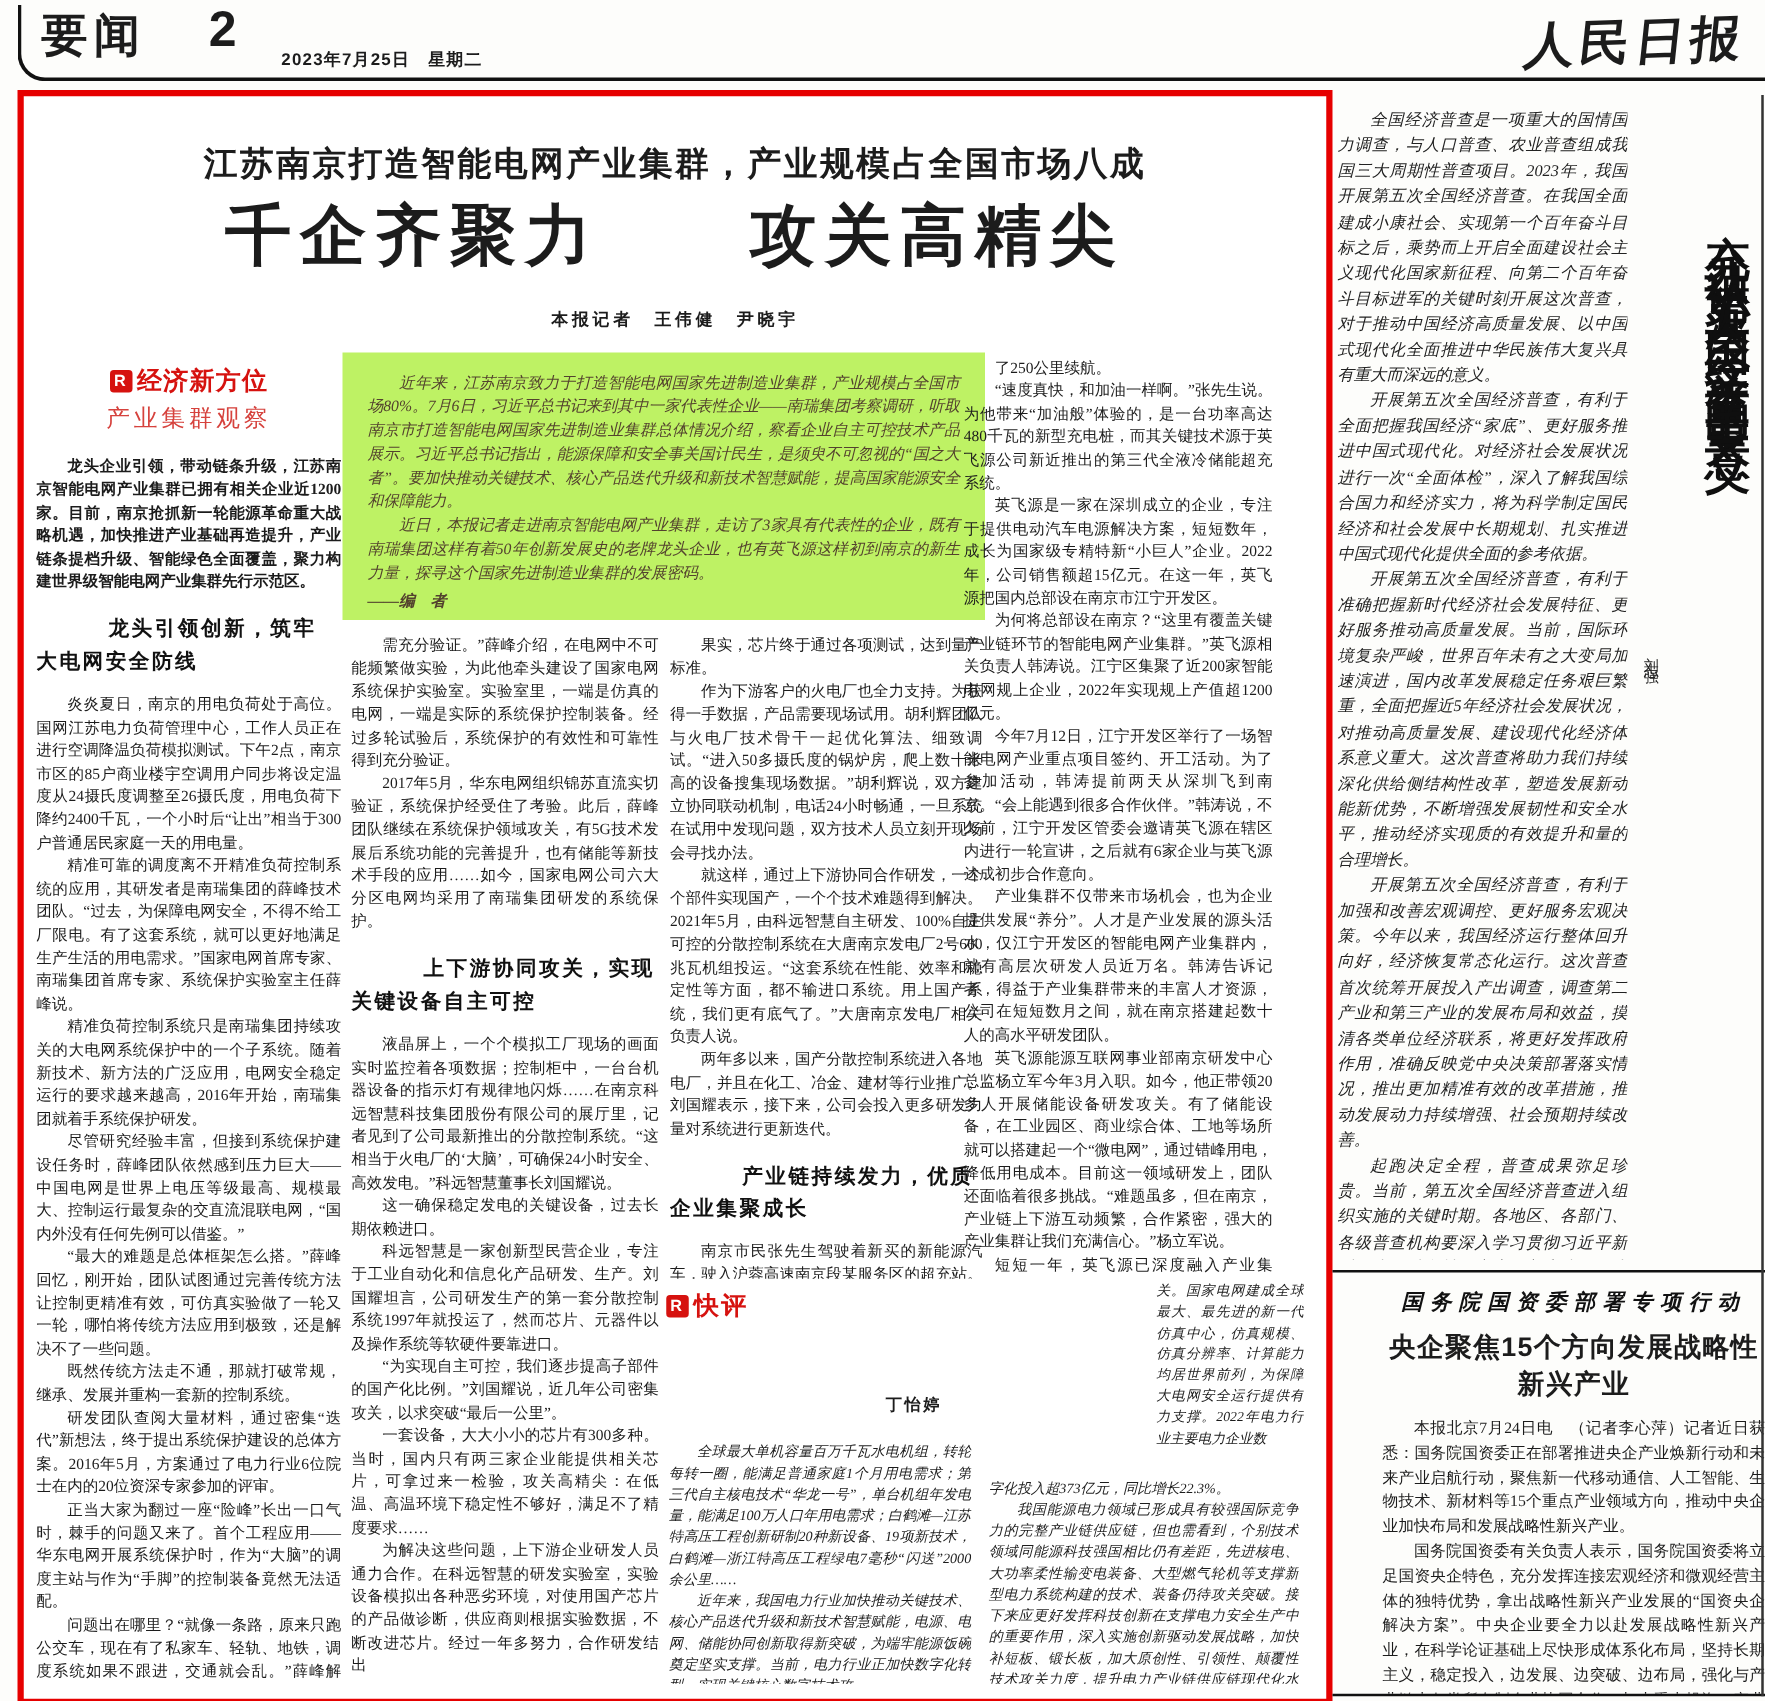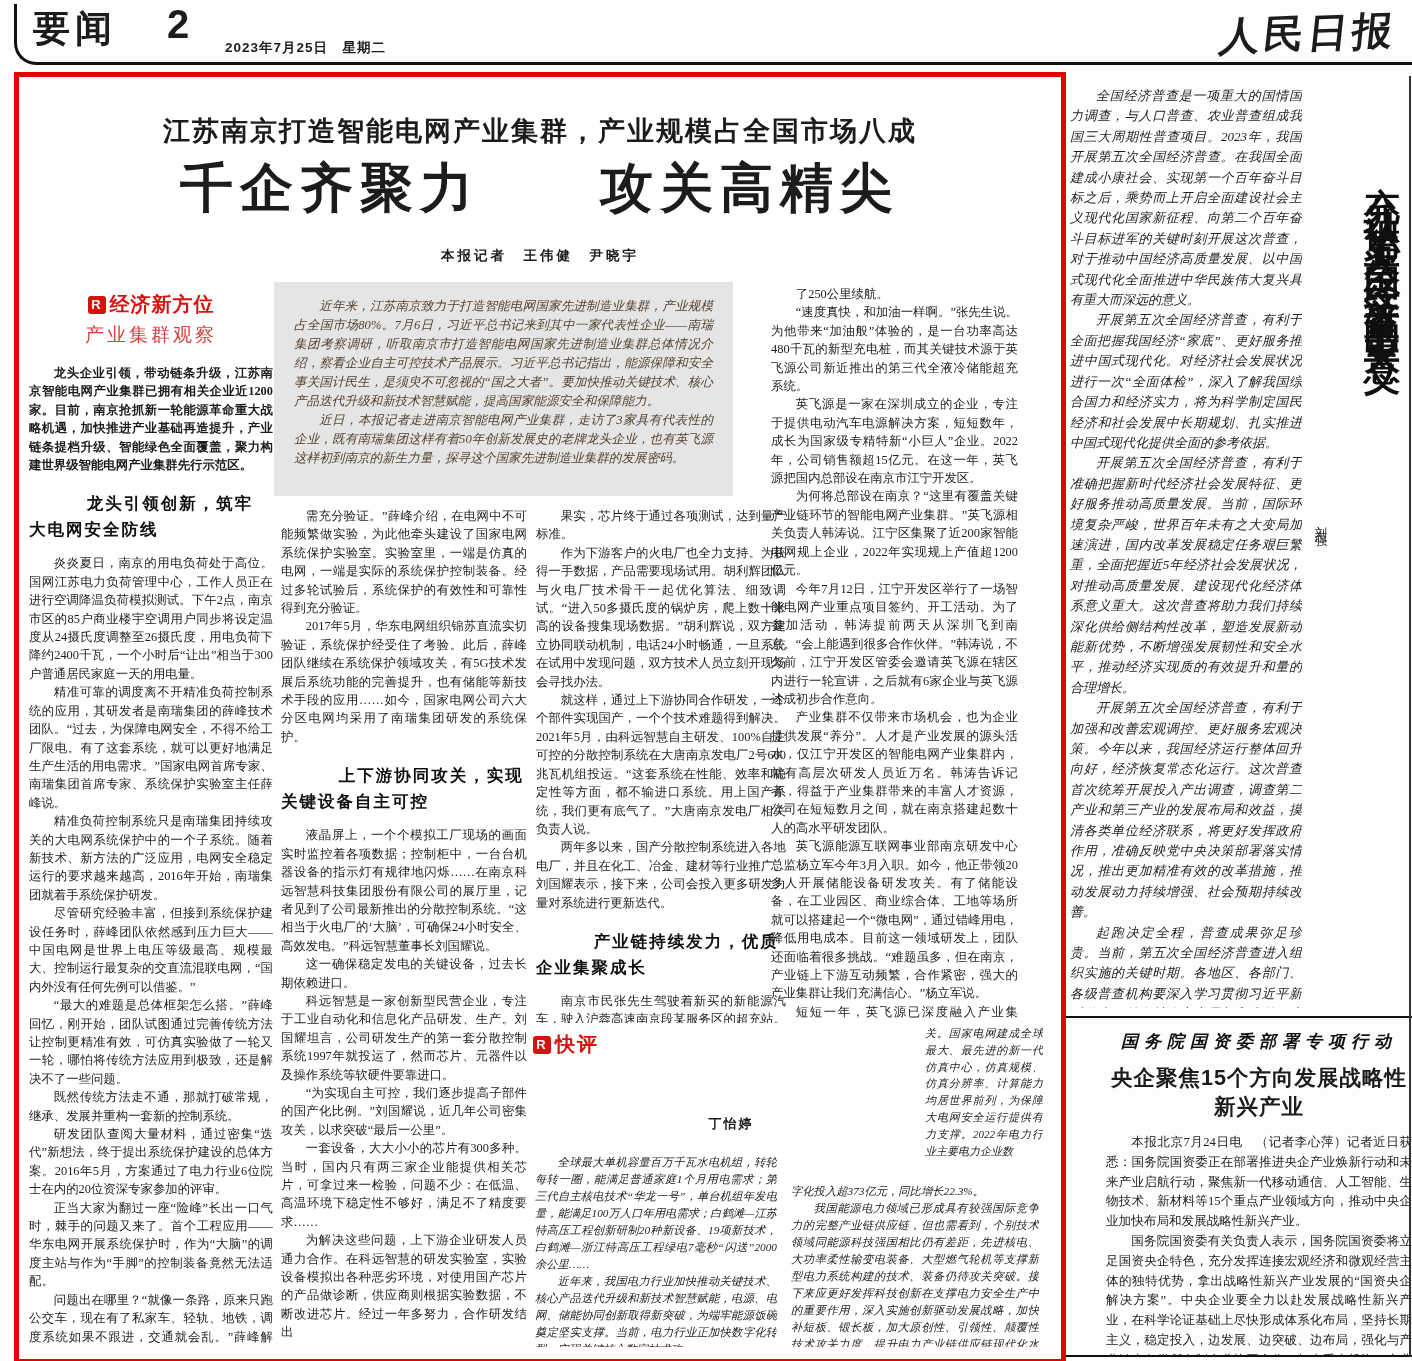--- a/index.html
+++ b/index.html
@@ -44,22 +44,22 @@
   .tag-line2{font-size:19px;color:#d6423d;letter-spacing:3px;margin-top:4px;
     font-family:"Liberation Sans","DejaVu Sans",sans-serif;}
   .r-icon{display:inline-block;width:18px;height:18px;background:#d6120f;color:#fff;
     font-weight:700;font-size:13px;line-height:18px;text-align:center;border-radius:3px;
     vertical-align:2px;margin-right:4px;font-family:"Liberation Sans","DejaVu Sans",sans-serif;}
 
   .sec-heading{font-family:"Liberation Sans","DejaVu Sans",sans-serif;
     font-weight:700;font-size:16.5px;line-height:26px;letter-spacing:2px;
     text-indent:3.5em;margin:16px 0 12px;padding-right:2px;color:#111;}
 
-  .editor-box{position:absolute;left:255px;top:205px;width:459px;height:214px;
-    background:#e5e5e5;padding:15px 20px 10px;box-sizing:border-box;}
+  .editor-box{position:absolute;left:255px;top:205px;width:514px;height:214px;
+    background:#bef264;padding:15px 20px 10px;box-sizing:border-box;}
   .editor-box p{margin:0;font-style:italic;font-size:12.6px;line-height:19px;
     text-align:justify;text-indent:2em;color:#53422e;}
   .editor-sign{text-align:right;font-weight:700;text-indent:0 !important;margin-top:4px !important;}
 
   
   .kuaiping{position:absolute;left:512px;top:946px;width:512px;height:326px;background:#fff;}
   .kp-label{position:absolute;top:8px;left:2px;font-weight:700;font-size:20px;color:#d6120f;
     letter-spacing:2px;font-family:"Liberation Sans","DejaVu Sans",sans-serif;}
   .kp-title{position:absolute;top:44px;left:28px;font-weight:700;font-size:25px;letter-spacing:4px;
     font-family:"Liberation Sans","DejaVu Sans",sans-serif;white-space:nowrap;}
@@ -127,34 +127,35 @@
         <p class="para">既然传统方法走不通，那就打破常规，继承、发展并重构一套新的控制系统。</p>
         <p class="para">研发团队查阅大量材料，通过密集“迭代”新想法，终于提出系统保护建设的总体方案。2016年5月，方案通过了电力行业6位院士在内的20位资深专家参加的评审。</p>
         <p class="para">正当大家为翻过一座“险峰”长出一口气时，棘手的问题又来了。首个工程应用——华东电网开展系统保护时，作为“大脑”的调度主站与作为“手脚”的控制装备竟然无法适配。</p>
         <p class="para">问题出在哪里？“就像一条路，原来只跑公交车，现在有了私家车、轻轨、地铁，调度系统如果不跟进，交通就会乱。”薛峰解释。在主站系统的设计中，薛峰团队大胆引入风险量化的概念，又将控制策略进行优化，一个崭新的“大脑”系统被设计出来，控制装备也进行了升级。</p>
       </div>
   </div>
 
   <div class="editor-box">
     <p>近年来，江苏南京致力于打造智能电网国家先进制造业集群，产业规模占全国市场80%。7月6日，习近平总书记来到其中一家代表性企业——南瑞集团考察调研，听取南京市打造智能电网国家先进制造业集群总体情况介绍，察看企业自主可控技术产品展示。习近平总书记指出，能源保障和安全事关国计民生，是须臾不可忽视的“国之大者”。要加快推动关键技术、核心产品迭代升级和新技术智慧赋能，提高国家能源安全和保障能力。</p>
     <p>近日，本报记者走进南京智能电网产业集群，走访了3家具有代表性的企业，既有南瑞集团这样有着50年创新发展史的老牌龙头企业，也有英飞源这样初到南京的新生力量，探寻这个国家先进制造业集群的发展密码。</p>
+    <p class="editor-sign">——编　者</p>
   </div>
 
   <div class="col col2">
     <div>
         <p class="para">需充分验证。”薛峰介绍，在电网中不可能频繁做实验，为此他牵头建设了国家电网系统保护实验室。实验室里，一端是仿真的电网，一端是实际的系统保护控制装备。经过多轮试验后，系统保护的有效性和可靠性得到充分验证。</p>
         <p class="para">2017年5月，华东电网组织锦苏直流实切验证，系统保护经受住了考验。此后，薛峰团队继续在系统保护领域攻关，有5G技术发展后系统功能的完善提升，也有储能等新技术手段的应用……如今，国家电网公司六大分区电网均采用了南瑞集团研发的系统保护。</p>
       </div>
     <div class="sec-heading">上下游协同攻关，实现关键设备自主可控</div>
     <div>
         <p class="para">液晶屏上，一个个模拟工厂现场的画面实时监控着各项数据；控制柜中，一台台机器设备的指示灯有规律地闪烁……在南京科远智慧科技集团股份有限公司的展厅里，记者见到了公司最新推出的分散控制系统。“这相当于火电厂的‘大脑’，可确保24小时安全、高效发电。”科远智慧董事长刘国耀说。</p>
         <p class="para">这一确保稳定发电的关键设备，过去长期依赖进口。</p>
         <p class="para">科远智慧是一家创新型民营企业，专注于工业自动化和信息化产品研发、生产。刘国耀坦言，公司研发生产的第一套分散控制系统1997年就投运了，然而芯片、元器件以及操作系统等软硬件要靠进口。</p>
         <p class="para">“为实现自主可控，我们逐步提高子部件的国产化比例。”刘国耀说，近几年公司密集攻关，以求突破“最后一公里”。</p>
-        <p class="para">一套设备，大大小小的芯片有300多种。当时，国内只有两三家企业能提供相关芯片，可拿过来一检验，问题不少：在低温、高温环境下稳定性不够好，满足不了精度要求……</p>
+        <p class="para">一套设备，大大小小的芯片有300多种。当时，国内只有两三家企业能提供相关芯片，可拿过来一检验，攻关高精尖：在低温、高温环境下稳定性不够好，满足不了精度要求……</p>
         <p class="para">为解决这些问题，上下游企业研发人员通力合作。在科远智慧的研发实验室，实验设备模拟出各种恶劣环境，对使用国产芯片的产品做诊断，供应商则根据实验数据，不断改进芯片。经过一年多努力，合作研发结出</p>
       </div>
   </div>
 
   <div class="col col3">
     <div>
         <p class="para">果实，芯片终于通过各项测试，达到量产标准。</p>
         <p class="para">作为下游客户的火电厂也全力支持。为获得一手数据，产品需要现场试用。胡利辉团队与火电厂技术骨干一起优化算法、细致调试。“进入50多摄氏度的锅炉房，爬上数十米高的设备搜集现场数据。”胡利辉说，双方建立协同联动机制，电话24小时畅通，一旦系统在试用中发现问题，双方技术人员立刻开现场会寻找办法。</p>
         <p class="para">就这样，通过上下游协同合作研发，一个个部件实现国产，一个个技术难题得到解决。2021年5月，由科远智慧自主研发、100%自主可控的分散控制系统在大唐南京发电厂2号660兆瓦机组投运。“这套系统在性能、效率和稳定性等方面，都不输进口系统。用上国产系统，我们更有底气了。”大唐南京发电厂相关负责人说。</p>
         <p class="para">两年多以来，国产分散控制系统进入各地电厂，并且在化工、冶金、建材等行业推广。刘国耀表示，接下来，公司会投入更多研发力量对系统进行更新迭代。</p>

